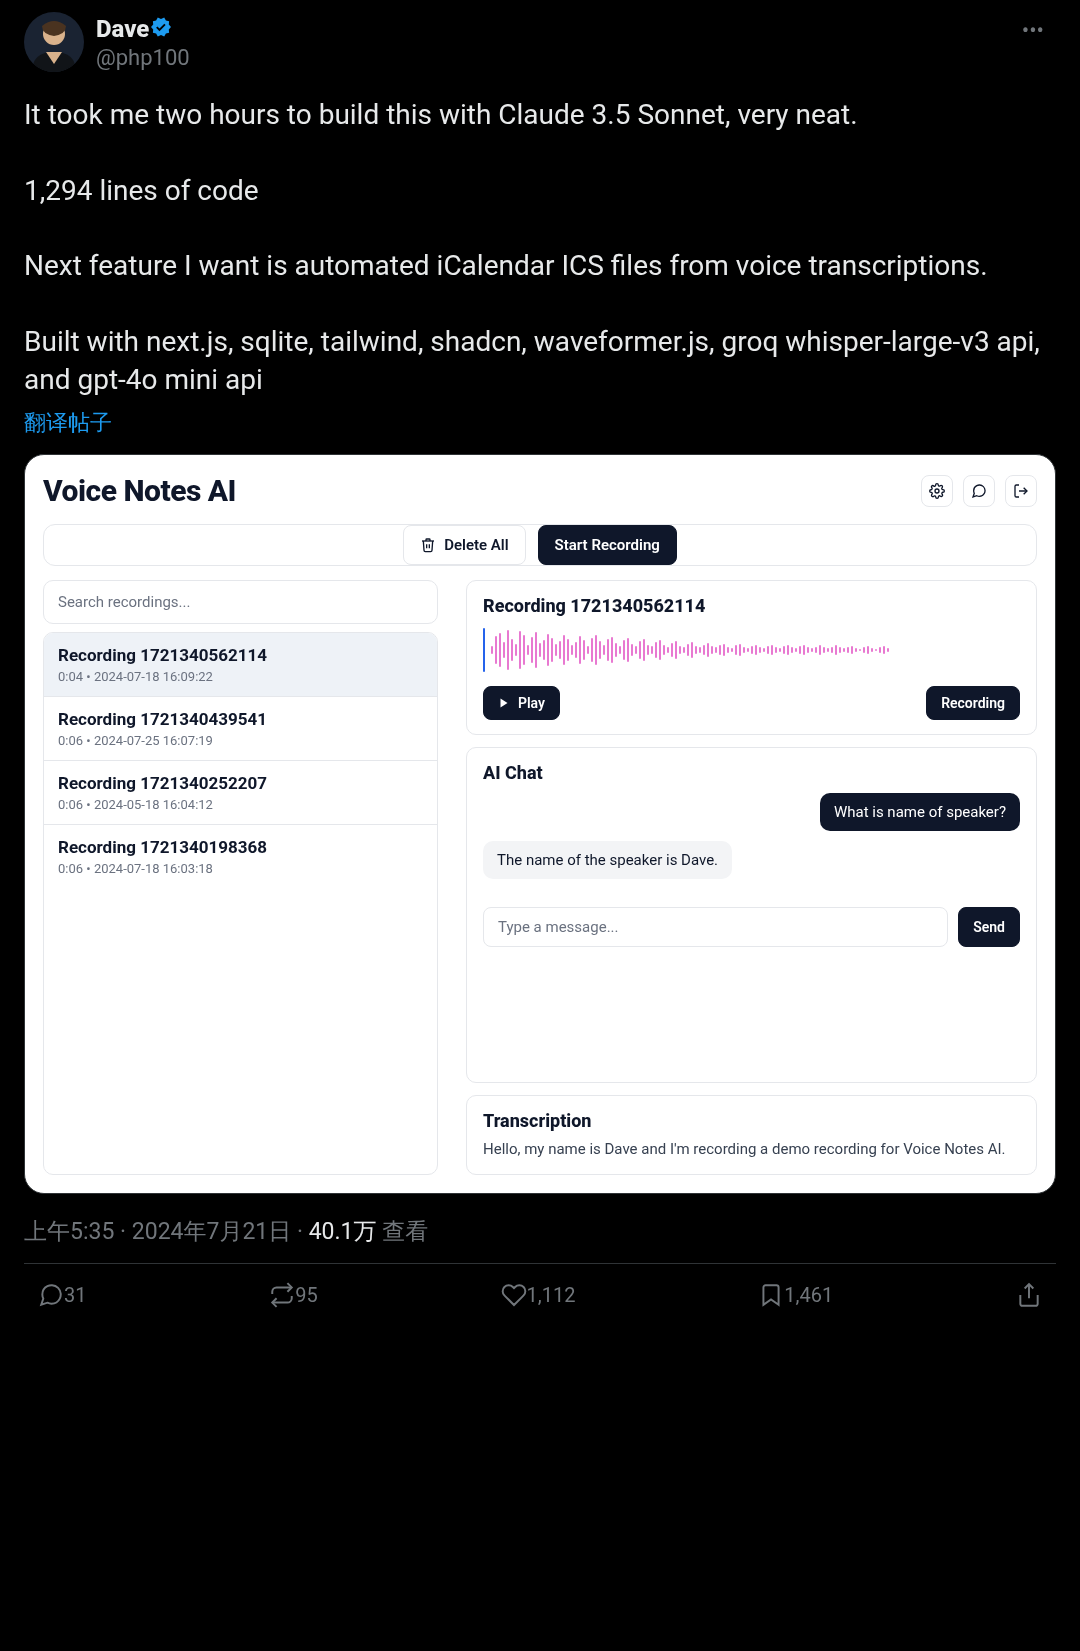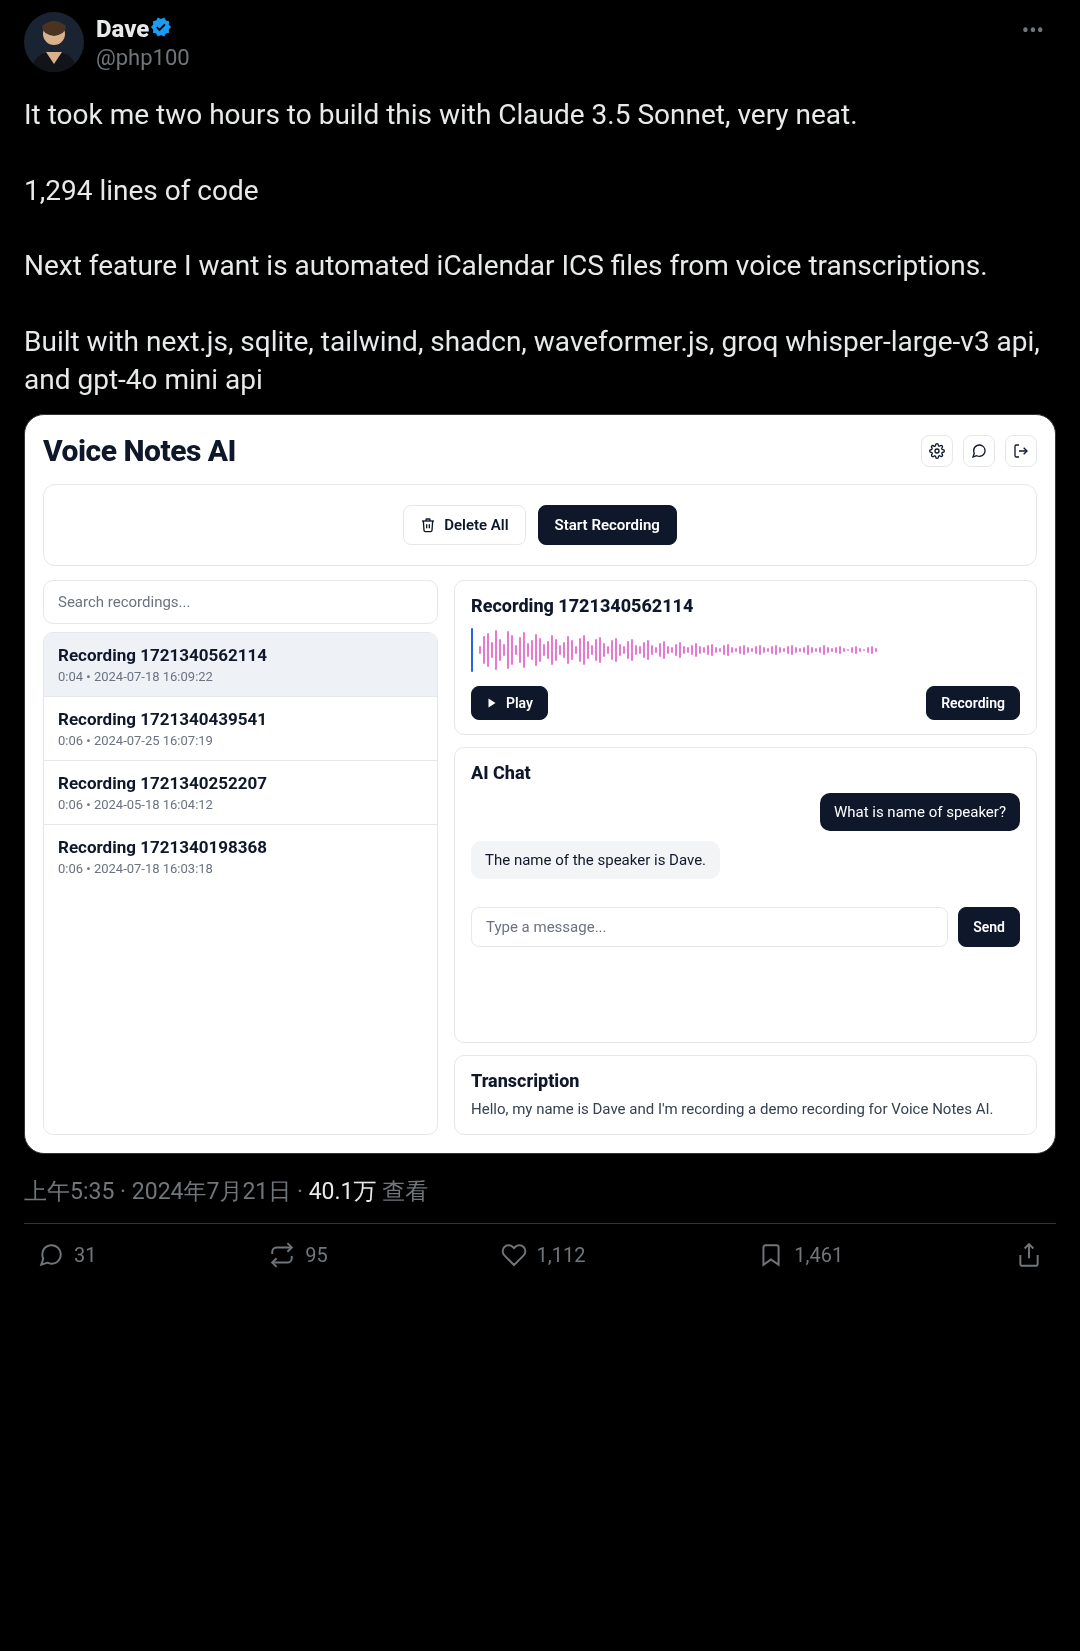--- a/index.html
+++ b/index.html
@@ -29,24 +29,24 @@
   .handle{color:var(--muted);font-size:22px;margin-top:2px;}
   .more-icon{color:var(--muted);font-size:22px;padding:6px 12px;}
   .body-text{font-size:28px;line-height:1.35;color:var(--fg);white-space:pre-wrap;margin-top:24px;}
   .translate{color:var(--link);font-size:22px;margin-top:10px;cursor:pointer;}
   .media{margin-top:16px;border-radius:20px;overflow:hidden;border:1px solid #2f3336;background:var(--app-bg);height:740px;position:relative;}
   .app{color:var(--app-text);font-family:-apple-system,BlinkMacSystemFont,"Segoe UI",Roboto,Helvetica,Arial,sans-serif;padding:18px 18px 18px 18px;height:100%;display:flex;flex-direction:column;}
   .app-header{display:flex;align-items:center;justify-content:space-between;}
   .app-title{font-size:30px;font-weight:800;letter-spacing:-.5px;}
   .app-actions{display:flex;gap:10px;}
   .icon-btn{width:32px;height:32px;border:1px solid var(--app-border);border-radius:8px;display:flex;align-items:center;justify-content:center;font-size:16px;color:var(--app-text);background:#fff;}
-  .toolbar{margin-top:16px;border:1px solid var(--app-border);border-radius:12px;display:flex;justify-content:center;gap:12px;padding:20px;}
+  .toolbar{margin-top:16px;border:1px solid var(--app-border);border-radius:12px;display:flex;justify-content:center;gap:12px;}
   .btn{border-radius:8px;padding:10px 16px;font-size:15px;font-weight:600;display:inline-flex;align-items:center;gap:8px;border:1px solid var(--app-border);background:#fff;color:var(--app-text);}
   .btn-primary{background:var(--app-dark);border-color:var(--app-dark);color:#fff;}
-  .columns{display:flex;gap:16px;margin-top:14px;flex:1 1 auto;min-height:0;border-radius:25px;}
+  .columns{display:flex;gap:28px;margin-top:14px;flex:1 1 auto;min-height:0;border-radius:25px;}
   .left{width:395px;flex:0 0 395px;display:flex;flex-direction:column;}
   .search{border:1px solid var(--app-border);border-radius:10px;padding:12px 14px;font-size:15px;color:var(--app-muted);}
   .list{border:1px solid var(--app-border);border-radius:10px;margin-top:8px;flex:1 1 auto;overflow:hidden;}
   .row{padding:12px 14px;border-bottom:1px solid var(--app-border);}
   .row:last-child{border-bottom:none;}
   .row.active{background:#eef2f7;}
   .row-title{font-weight:700;font-size:17px;}
   .row-sub{color:var(--app-muted);font-size:13px;margin-top:4px;}
   .right{flex:1 1 auto;display:flex;flex-direction:column;gap:12px;min-width:0;}
   .panel{border:1px solid var(--app-border);border-radius:10px;padding:14px 16px;}
@@ -63,21 +63,21 @@
   .chat-title{font-weight:800;font-size:18px;}
   .msg{border-radius:10px;padding:10px 14px;font-size:15px;max-width:72%;}
   .msg-user{align-self:flex-end;background:var(--app-dark);color:#fff;}
   .msg-ai{align-self:flex-start;background:var(--app-soft);color:var(--app-text);}
   .chat-input{display:flex;gap:10px;margin-top:18px;}
   .chat-field{flex:1;border:1px solid var(--app-border);border-radius:8px;padding:10px 14px;color:var(--app-muted);font-size:15px;}
   .meta{color:var(--muted);font-size:23px;margin-top:22px;}
   .meta b{color:var(--fg);font-weight:400;}
   .divider{height:1px;background:#2f3336;margin-top:16px;}
   .actions{display:flex;justify-content:space-between;align-items:center;padding:18px 14px 0 14px;}
-  .action{display:flex;align-items:center;gap:10px;color:var(--muted);font-size:20px;}
+  .action{display:flex;align-items:center;color:var(--muted);font-size:20px;}
   .action svg{width:26px;height:26px;stroke:var(--muted);fill:none;stroke-width:1.8;}
 </style>
 </head>
 <body>
 
 <div class="tweet">
   <div class="head">
     <div class="user">
       <div class="avatar">
         <svg width="60" height="60" viewBox="0 0 60 60">
@@ -103,20 +103,21 @@
     <div class="more-icon">•••</div>
   </div>
 
   <div class="body-text">It took me two hours to build this with Claude 3.5 Sonnet, very neat.
 
 1,294 lines of code
 
 Next feature I want is automated iCalendar ICS files from voice transcriptions.
 
 Built with next.js, sqlite, tailwind, shadcn, waveformer.js, groq whisper-large-v3 api, and gpt-4o mini api</div>
+  <div class="translate">翻译帖子</div>
 
   <div class="media">
     <div class="app">
       <div class="app-header">
         <div class="app-title">Voice Notes AI</div>
         <div class="app-actions">
           <div class="icon-btn">
             <svg width="16" height="16" viewBox="0 0 24 24" fill="none" stroke="#0f172a" stroke-width="2">
                 <circle cx="12" cy="12" r="3"></circle>
                 <path d="M19.4 15a1.65 1.65 0 0 0 .33 1.82l.06.06a2 2 0 1 1-2.83 2.83l-.06-.06a1.65 1.65 0 0 0-1.82-.33 1.65 1.65 0 0 0-1 1.51V21a2 2 0 0 1-4 0v-.09a1.65 1.65 0 0 0-1-1.51 1.65 1.65 0 0 0-1.82.33l-.06.06a2 2 0 1 1-2.83-2.83l.06-.06a1.65 1.65 0 0 0 .33-1.82 1.65 1.65 0 0 0-1.51-1H3a2 2 0 0 1 0-4h.09a1.65 1.65 0 0 0 1.51-1 1.65 1.65 0 0 0-.33-1.82l-.06-.06a2 2 0 1 1 2.83-2.83l.06.06a1.65 1.65 0 0 0 1.82.33h0a1.65 1.65 0 0 0 1-1.51V3a2 2 0 0 1 4 0v.09a1.65 1.65 0 0 0 1 1.51h0a1.65 1.65 0 0 0 1.82-.33l.06-.06a2 2 0 1 1 2.83 2.83l-.06.06a1.65 1.65 0 0 0-.33 1.82v0a1.65 1.65 0 0 0 1.51 1H21a2 2 0 0 1 0 4h-.09a1.65 1.65 0 0 0-1.51 1z"></path>

